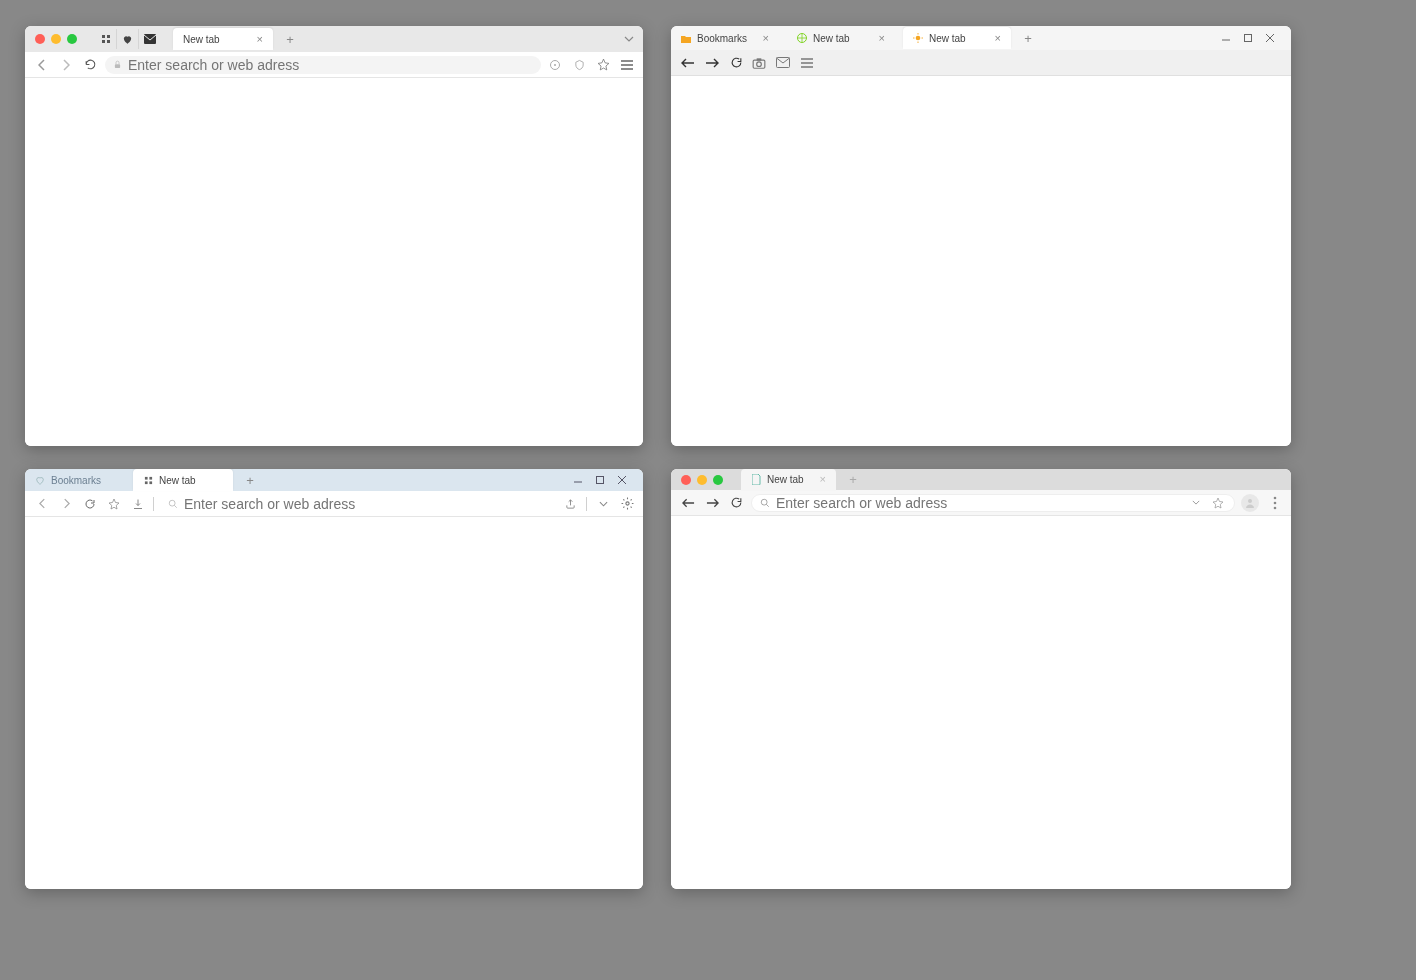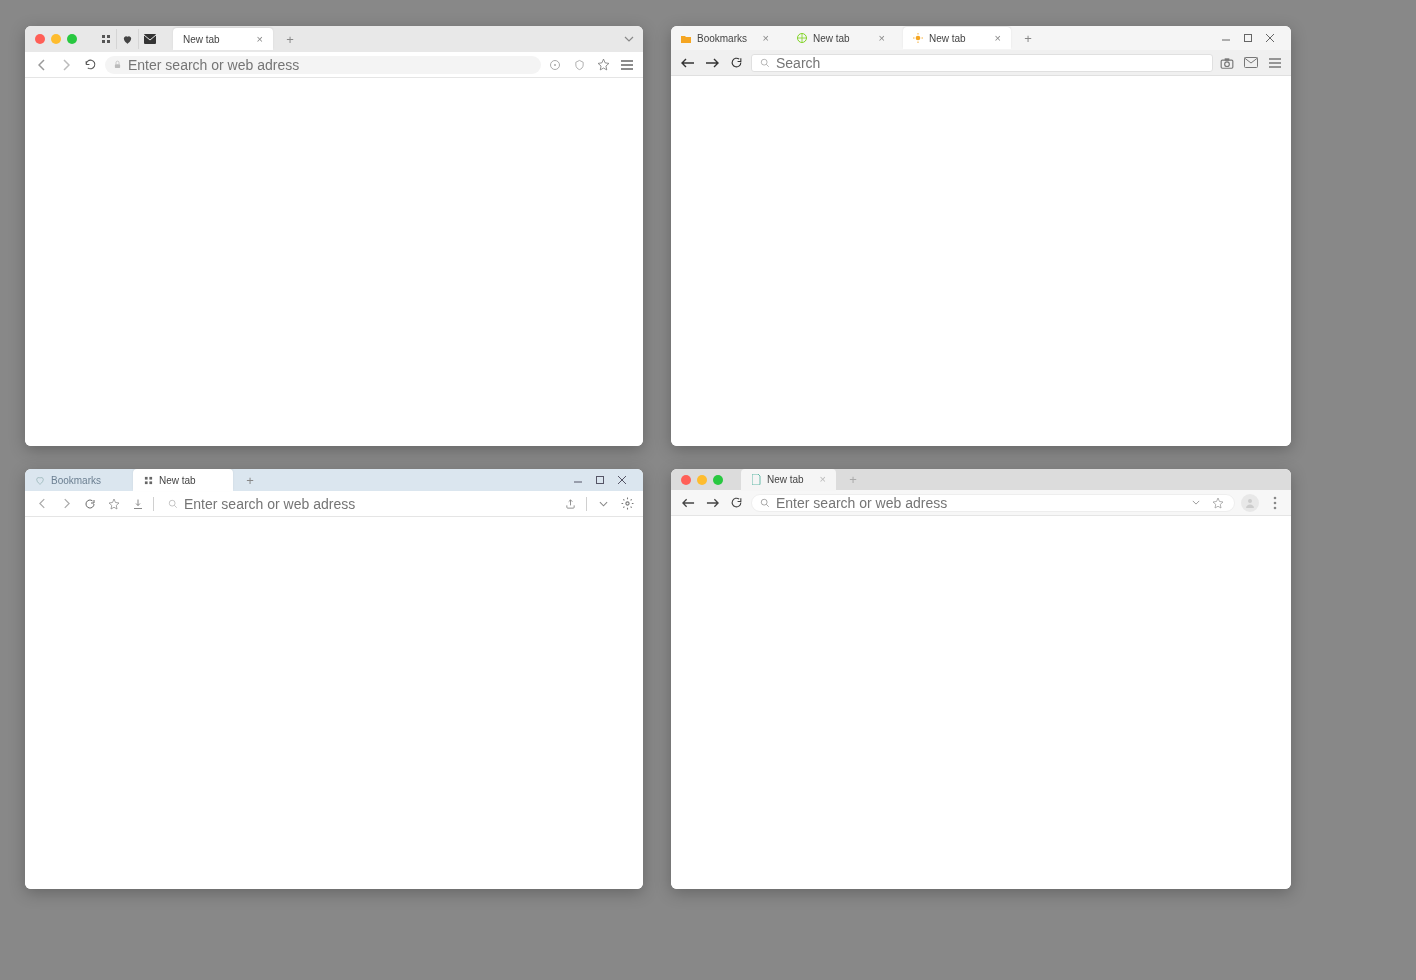--- a/index.html
+++ b/index.html
@@ -281,29 +281,20 @@
     <div class="nav-btn">
       <svg width="14" height="10" viewBox="0 0 14 10">
           <path d="M9 1 L13 5 L9 9 M13 5 H1" stroke="#333" stroke-width="1.4" fill="none"></path>
         </svg>
     </div>
     <div class="nav-btn">
       <svg width="13" height="13" viewBox="0 0 24 24">
           <path d="M20 12a8 8 0 1 1-3-6.2M20 4v6h-6" stroke="#333" stroke-width="2" fill="none"></path>
         </svg>
     </div>
-    <div class="address-bar rect">
-      <span class="search-icon">
-        <svg width="10" height="10" viewBox="0 0 24 24">
-            <circle cx="10" cy="10" r="7" stroke="#aaa" stroke-width="2" fill="none"></circle>
-            <line x1="15" y1="15" x2="21" y2="21" stroke="#aaa" stroke-width="2"></line>
-          </svg>
-      </span>
-      <input class="address-input" placeholder="Search" style="">
-    </div>
     <div class="right-ctrls">
       <div class="ctrl-btn">
         <svg width="14" height="12" viewBox="0 0 24 20">
             <rect x="2" y="5" width="20" height="14" rx="2" stroke="#777" stroke-width="2" fill="none"></rect>
             <circle cx="12" cy="12" r="4" stroke="#777" stroke-width="2" fill="none"></circle>
             <rect x="8" y="2" width="8" height="4" fill="#777"></rect>
           </svg>
       </div>
       <div class="ctrl-btn">
         <svg width="14" height="11" viewBox="0 0 14 11">

